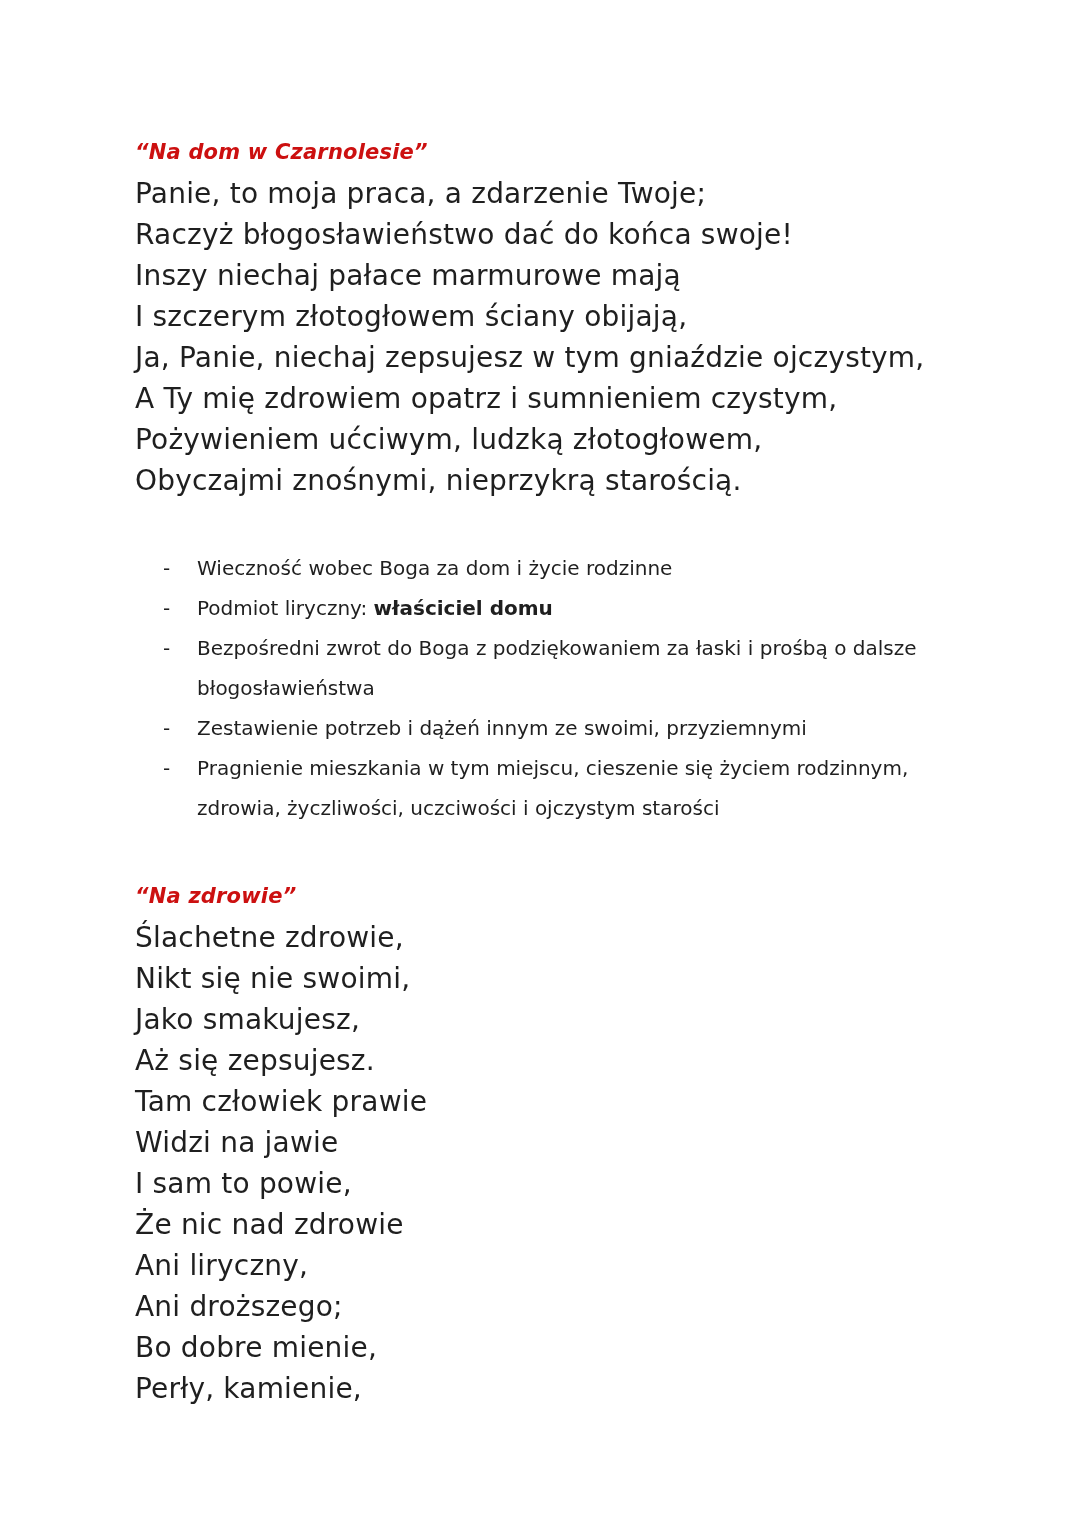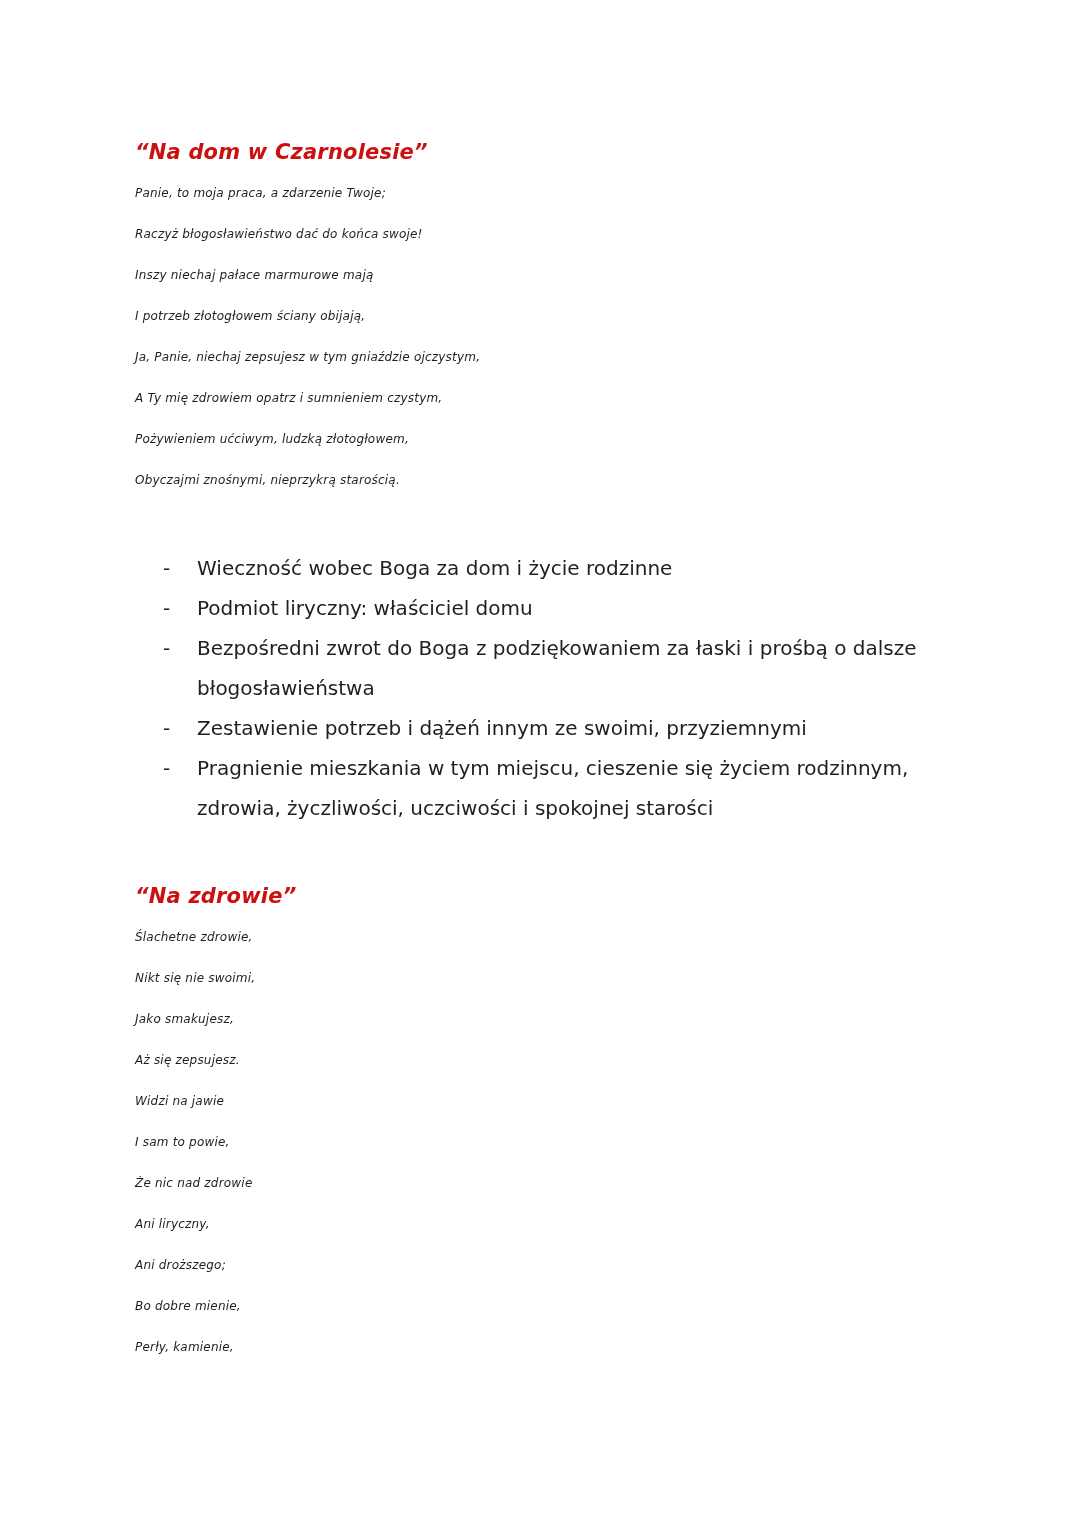--- a/index.html
+++ b/index.html
@@ -21,22 +21,21 @@
     font-weight: bold;
     font-style: italic;
     font-size: 21px;
     line-height: 41px;
     letter-spacing: 0.2px;
   }
   .poem {
     margin-bottom: 0;
   }
   .poem-line {
-    font-style: italic;
-    font-size: 12px;
+    font-size: 28px;
     line-height: 41px;
     letter-spacing: 0.2px;
   }
   .bullet-list {
     margin-top: 47px;
     margin-bottom: 48px;
   }
   .bullet-item {
     display: flex;
     align-items: flex-start;
@@ -46,42 +45,42 @@
   }
   .bullet-marker {
     flex: 0 0 34px;
     font-size: 20px;
   }
   .bullet-text {
     flex: 1 1 auto;
     max-width: 770px;
   }
   .bullet-bold {
-    font-weight: normal;
+    font-weight: bold;
   }
   .section + .section {
     margin-top: 0;
   }
   .second-title {
     margin-top: 16px;
   }
 </style>
 </head>
 <body>
 
 <div class="page">
 
   <div class="section">
     <div class="section-title">“Na dom w Czarnolesie”</div>
 
     <div class="poem">
       <div class="poem-line">Panie, to moja praca, a zdarzenie Twoje;</div>
       <div class="poem-line">Raczyż błogosławieństwo dać do końca swoje!</div>
       <div class="poem-line">Inszy niechaj pałace marmurowe mają</div>
-      <div class="poem-line">I potrzeb złotogłowem ściany obijają,</div>
+      <div class="poem-line">I szczerym złotogłowem ściany obijają,</div>
       <div class="poem-line">Ja, Panie, niechaj zepsujesz w tym gniaździe ojczystym,</div>
       <div class="poem-line">A Ty mię zdrowiem opatrz i sumnieniem czystym,</div>
       <div class="poem-line">Pożywieniem ućciwym, ludzką złotogłowem,</div>
       <div class="poem-line">Obyczajmi znośnymi, nieprzykrą starością.</div>
     </div>
 
     <div class="bullet-list">
       <div class="bullet-item">
         <span class="bullet-marker">-</span>
         <span class="bullet-text"><span>Wieczność wobec Boga za dom i życie rodzinne</span><span class="bullet-bold"></span></span>
@@ -93,33 +92,34 @@
       <div class="bullet-item">
         <span class="bullet-marker">-</span>
         <span class="bullet-text"><span>Bezpośredni zwrot do Boga z podziękowaniem za łaski i prośbą o dalsze błogosławieństwa</span><span class="bullet-bold"></span></span>
       </div>
       <div class="bullet-item">
         <span class="bullet-marker">-</span>
         <span class="bullet-text"><span>Zestawienie potrzeb i dążeń innym ze swoimi, przyziemnymi</span><span class="bullet-bold"></span></span>
       </div>
       <div class="bullet-item">
         <span class="bullet-marker">-</span>
-        <span class="bullet-text"><span>Pragnienie mieszkania w tym miejscu, cieszenie się życiem rodzinnym, zdrowia, życzliwości, uczciwości i spokojnej starości</span><span class="bullet-bold"></span></span>
+        <span class="bullet-text"><span>Pragnienie mieszkania w tym miejscu, cieszenie się życiem rodzinnym, zdrowia, życzliwości, uczciwości i ojczystym starości</span><span class="bullet-bold"></span></span>
       </div>
     </div>
   </div>
 
   <div class="section">
     <div class="section-title second-title">“Na zdrowie”</div>
 
     <div class="poem">
       <div class="poem-line">Ślachetne zdrowie,</div>
       <div class="poem-line">Nikt się nie swoimi,</div>
       <div class="poem-line">Jako smakujesz,</div>
       <div class="poem-line">Aż się zepsujesz.</div>
+      <div class="poem-line">Tam człowiek prawie</div>
       <div class="poem-line">Widzi na jawie</div>
       <div class="poem-line">I sam to powie,</div>
       <div class="poem-line">Że nic nad zdrowie</div>
       <div class="poem-line">Ani liryczny,</div>
       <div class="poem-line">Ani droższego;</div>
       <div class="poem-line">Bo dobre mienie,</div>
       <div class="poem-line">Perły, kamienie,</div>
     </div>
   </div>
 

